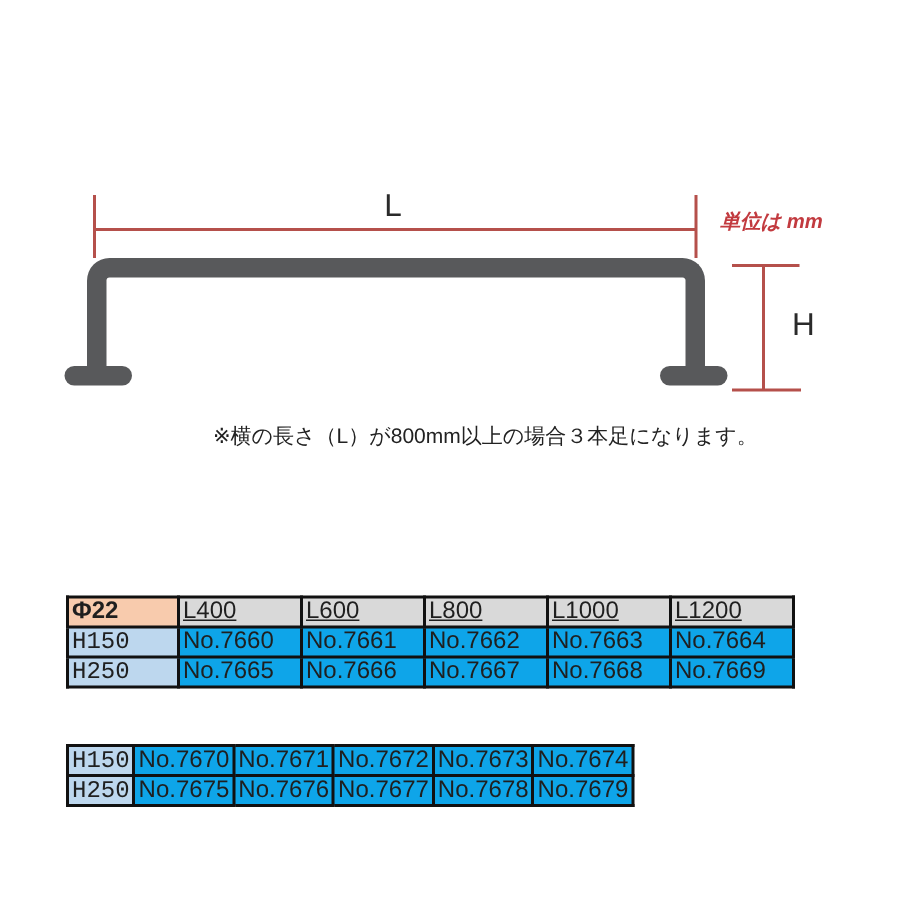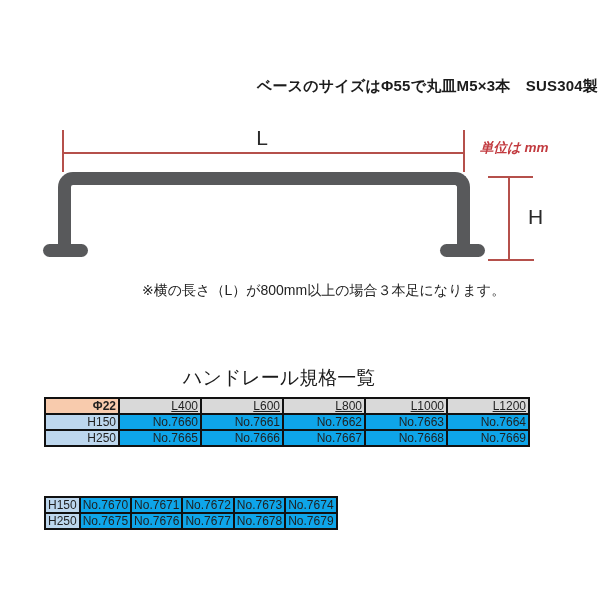--- a/index.html
+++ b/index.html
@@ -34,33 +34,32 @@
   .dim-h-tick-bottom{left:488px;top:259px;width:46px;height:1.5px;}
   .h-label{position:absolute;left:528px;top:205px;font-size:21px;color:#2a2a2a;}
 
   .notes{position:absolute;left:142px;top:281px;font-size:14px;line-height:18px;color:#222;}
 
   
   .tbl-title{position:absolute;left:183px;top:365px;font-size:19px;color:#1a1a1a;}
   table.spec{position:absolute;left:44px;border-collapse:collapse;table-layout:fixed;}
   table.spec.t1{top:397px;}
   table.spec.t2{top:496px;}
-  table.spec td{border:2px solid var(--border);height:16px;text-align:right;vertical-align:middle;
-    font-size:12px;color:#1f1f1f;padding:0 2px;white-space:nowrap;}
+  table.spec td{border:2px solid var(--border);height:16px;text-align:left;vertical-align:middle;
+    font-size:16px;color:#1f1f1f;padding:0 2px;white-space:nowrap;}
   td.phi{width:74px;background:var(--phi_bg);font-weight:bold;font-size:17px;color:#000;}
   td.colhead{width:82px;background:var(--col_bg);text-decoration:underline;}
-  td.rowhead{background:var(--rowlabel_bg);}
+  td.rowhead{background:var(--rowlabel_bg);font-family:Liberation Mono, monospace;}
   td.val{background:#0ea5e9;}
 </style>
 </head>
 <body>
 
 <div class="canvas">
 
-  <div class="top-note">ベースのサイズはΦ55で丸皿M5×3本　SUS304製</div>
 
   <div>
     <div class="dim dim-l-line"></div>
     <div class="dim dim-l-tick-left"></div>
     <div class="dim dim-l-tick-right"></div>
     <div class="l-label">L</div>
     <div class="unit-note">単位は mm</div>
 
     <div class="rail-frame"></div>
     <div class="rail-foot left"></div>
@@ -69,21 +68,20 @@
     <div class="dim dim-h-line"></div>
     <div class="dim dim-h-tick-top"></div>
     <div class="dim dim-h-tick-bottom"></div>
     <div class="h-label">H</div>
   </div>
 
   <div class="notes">
     <div>※横の長さ（L）が800mm以上の場合３本足になります。</div>
   </div>
 
-  <div class="tbl-title">ハンドレール規格一覧</div>
 
   <table class="spec t1">
     <tbody>
       <tr>
         <td class="phi">Φ22</td>
         <td class="colhead">L400</td>
         <td class="colhead">L600</td>
         <td class="colhead">L800</td>
         <td class="colhead">L1000</td>
         <td class="colhead">L1200</td>

